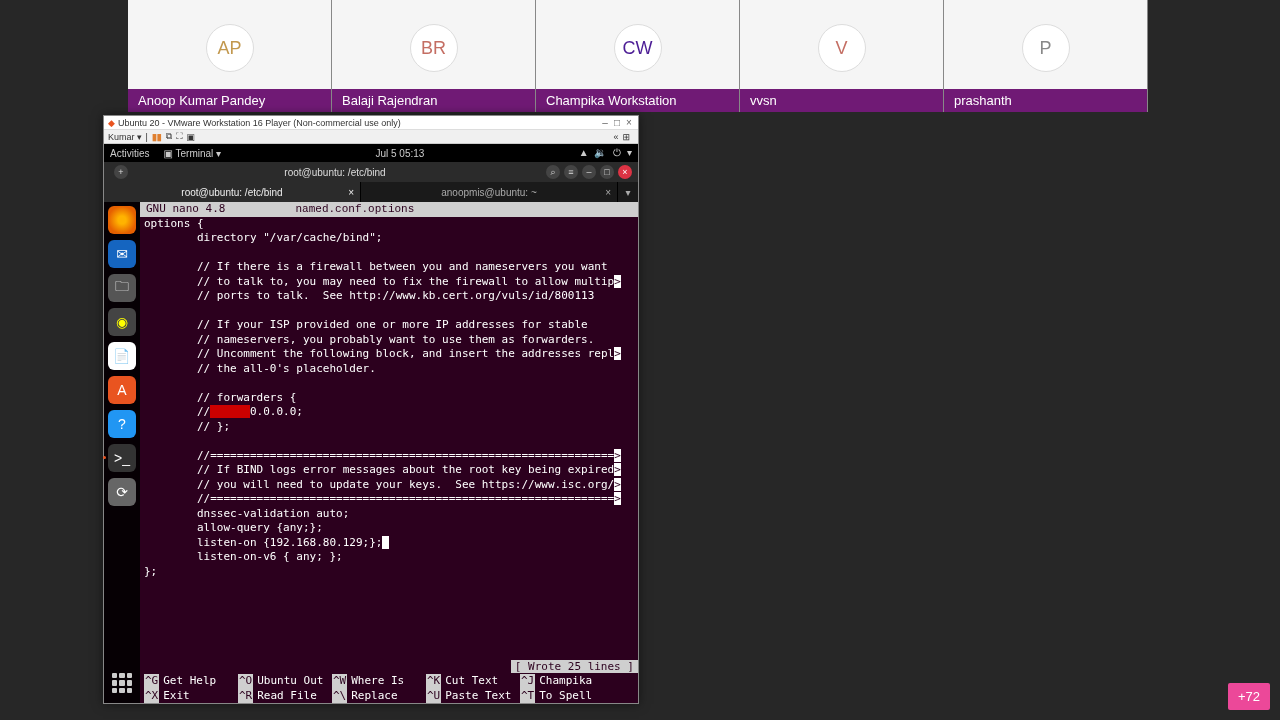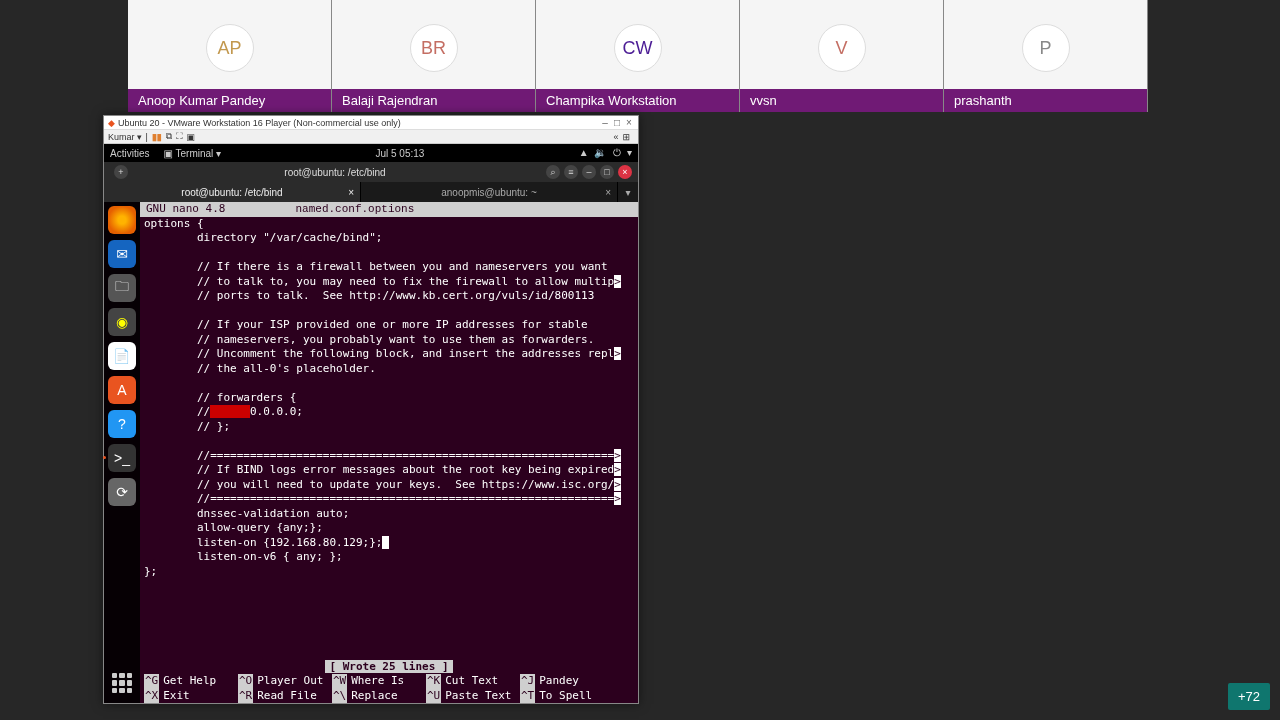--- a/index.html
+++ b/index.html
@@ -195,41 +195,40 @@
     padding: 0 4px;
     white-space: pre;
     font-family: inherit;
   }
   .hl-red { background: #c00; }
   .cursor { background: #fff; color: #2c001e; }
   .truncmark { background: #fff; color: #2c001e; }
   .nano-status {
     position: absolute;
     bottom: 29px; left: 0; right: 0;
-    text-align: center;
-    font-weight: bold;
+    text-align: right;
   }
   .nano-status span {
     background: #cfcfcf; color: #2c001e;
     padding: 0 4px;
   }
   .nano-footer {
     position: absolute;
     bottom: 0; left: 0; right: 0;
     padding: 0 4px;
     font-family: inherit;
   }
   .nano-footer .row { display: flex; }
   .nano-footer .cell { width: 94px; display: flex; }
   .nano-footer .key { background: #cfcfcf; color: #2c001e; padding: 0 1px; margin-right: 4px; }
   
   .overflow-badge {
     position: absolute;
     right: 10px; bottom: 10px;
-    background: #0f766e;
+    background: #ec4899;
     color: #fff;
     font-size: 13px;
     padding: 6px 10px;
     border-radius: 2px;
     margin-top: 16px;
   }
 </style>
 </head>
 <body>
 
@@ -368,33 +367,33 @@
         <span>[ Wrote 25 lines ]</span>
       </div>
       <div class="nano-footer" id="nano-footer">
           <div class="row">
             <div class="cell">
               <span class="key">^G</span>
               <span>Get Help</span>
             </div>
             <div class="cell">
               <span class="key">^O</span>
-              <span>Player Out</span>
+              <span>Ubuntu Out</span>
             </div>
             <div class="cell">
               <span class="key">^W</span>
               <span>Where Is</span>
             </div>
             <div class="cell">
               <span class="key">^K</span>
               <span>Cut Text</span>
             </div>
             <div class="cell">
               <span class="key">^J</span>
-              <span>Pandey</span>
+              <span>Champika</span>
             </div>
           </div>
           <div class="row">
             <div class="cell">
               <span class="key">^X</span>
               <span>Exit</span>
             </div>
             <div class="cell">
               <span class="key">^R</span>
               <span>Read File</span>

